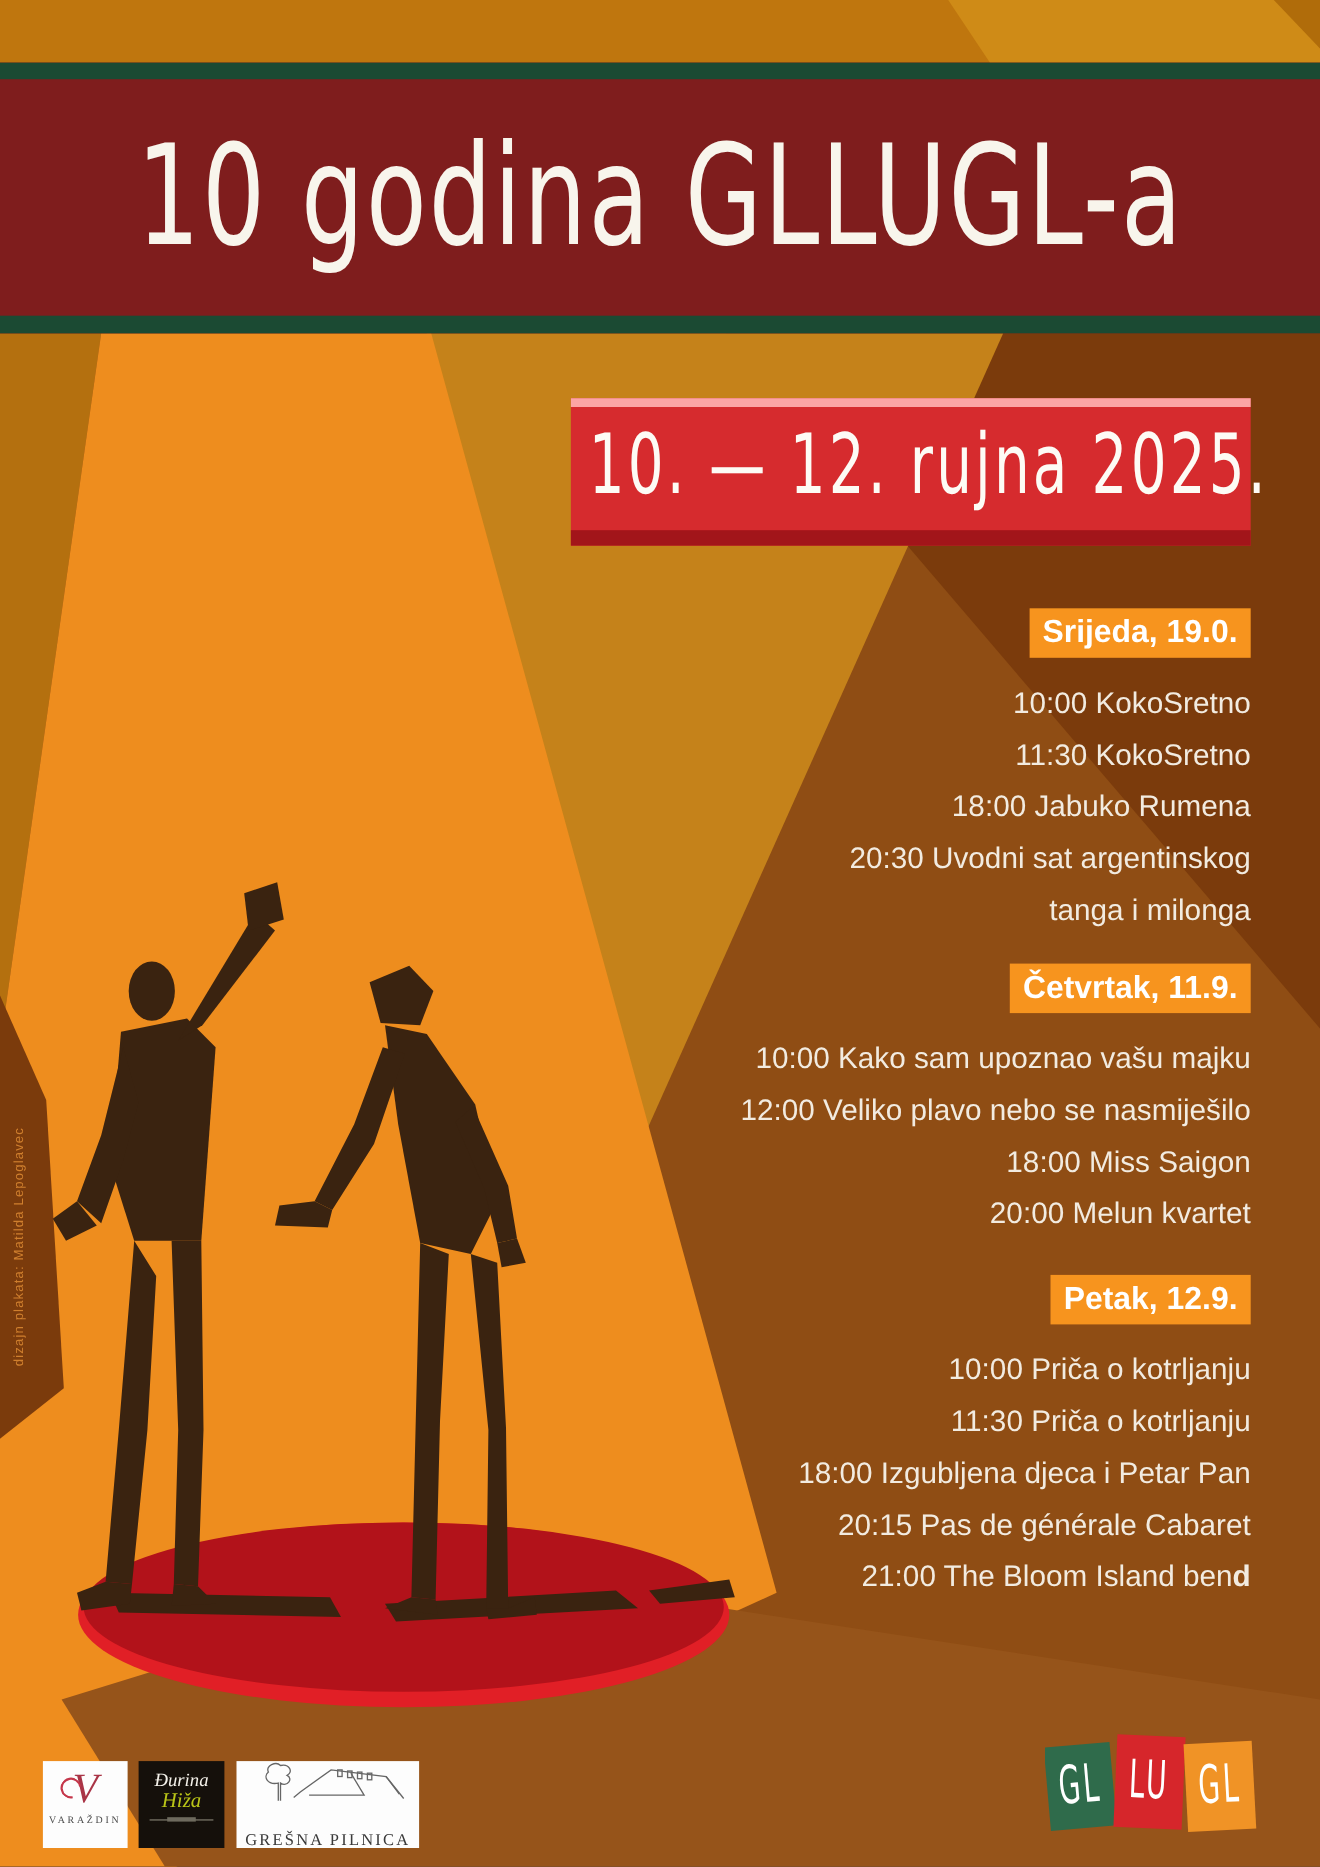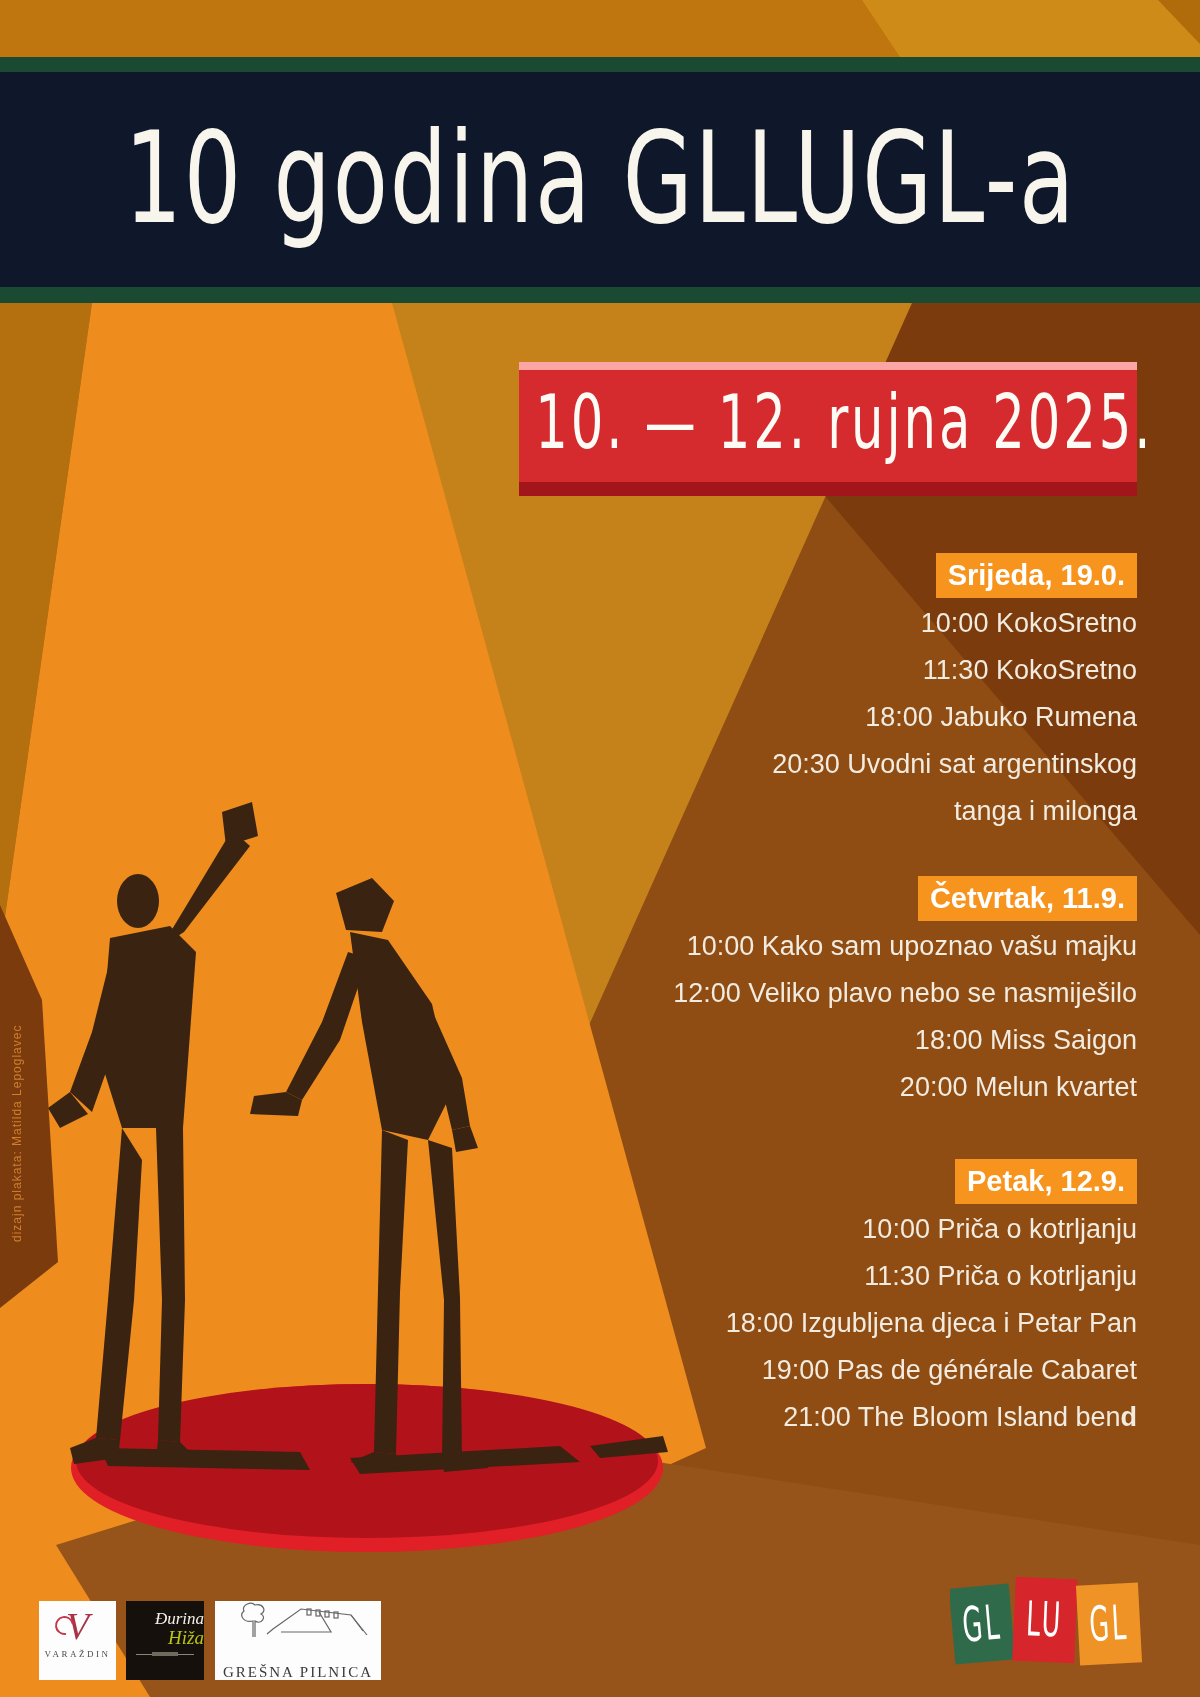--- a/index.html
+++ b/index.html
@@ -6,21 +6,21 @@
   .poster{
     position:relative;width:1200px;height:1697px;overflow:hidden;
     background:#8f4d14;font-family:"Liberation Sans",sans-serif;
     margin:0 auto;
   }
   .bg-art{position:absolute;left:0;top:0;width:1200px;height:1697px;display:block;}
 
   
   .title-band{
     position:absolute;left:0;top:57px;width:1200px;height:246px;
-    background:#0f172a;border-top:15px solid #1b4a33;border-bottom:16px solid #1b4a33;
+    background:#7f1d1d;border-top:15px solid #1b4a33;border-bottom:16px solid #1b4a33;
     box-sizing:border-box;text-align:center;
   }
   .title-band .title{
     display:inline-block;color:#f8f5ec;font-family:"DejaVu Sans",sans-serif;
     font-size:96px;line-height:212px;letter-spacing:2px;white-space:nowrap;
     transform:scaleY(1.32) scaleX(0.94);transform-origin:center center;
   }
 
   
   .date-banner{
@@ -36,21 +36,21 @@
 
   
   .schedule-section{position:absolute;right:63px;width:700px;text-align:right;}
   .sec-srijeda{top:553px;}
   .sec-cetvrtak{top:876px;}
   .sec-petak{top:1159px;}
   .day-box{
     display:inline-block;background:#f7941e;color:#ffffff;
     font-size:29px;font-weight:bold;line-height:31px;padding:7px 12px;
   }
-  .items{margin-top:2px;color:#f2ebe0;font-size:27px;line-height:47px;}
+  .items{margin-top:18px;color:#f2ebe0;font-size:27px;line-height:47px;}
   .items .item{display:block;white-space:nowrap;}
   .items b{font-weight:bold;}
 
   
   .credit{
     position:absolute;left:10px;top:1242px;transform:rotate(-90deg);
     transform-origin:left top;white-space:nowrap;
     color:#cf7f2e;font-size:12px;letter-spacing:1px;
   }
 
@@ -64,21 +64,21 @@
   }
   .v-curl{
     position:absolute;left:-11px;top:9px;width:15px;height:15px;
     border:2.5px solid #c5374b;border-radius:50%;border-right-color:transparent;
     transform:rotate(35deg);
   }
   .v-name{
     display:block;margin-top:4px;font-family:"Liberation Serif",serif;
     font-size:9px;letter-spacing:2.5px;color:#4c4c4c;
   }
-  .logo-djurina{left:126px;top:1601px;width:78px;height:79px;background:#15100b;text-align:right;color:#fff;}
+  .logo-djurina{left:126px;top:1601px;width:78px;height:79px;background:#15100b;text-align:center;color:#fff;}
   .dj-line1{display:block;margin-top:9px;font-family:"Liberation Serif",serif;font-style:italic;font-size:17px;line-height:18px;color:#f4f1ea;}
   .dj-line2{display:block;font-family:"Liberation Serif",serif;font-style:italic;font-size:19px;line-height:19px;color:#b9c417;}
   .dj-rule{margin:7px auto 0;width:58px;height:3px;border-top:1px solid #8a8578;position:relative;}
   .dj-rule i{position:absolute;left:50%;top:-3px;width:26px;height:4px;margin-left:-13px;background:#6e6a5e;}
   .logo-gresna{left:215px;top:1601px;width:166px;height:79px;background:#fdfdfd;text-align:center;}
   .gp-name{display:block;margin-top:17px;font-family:"Liberation Serif",serif;font-size:15px;letter-spacing:2px;color:#3a3a3a;}
   .gp-sub{display:block;font-family:Liberation Mono, monospace;font-style:italic;font-size:7px;letter-spacing:1px;color:#4a4a4a;}
 
   
   .logo-gllugl{left:950px;top:1576px;width:200px;height:95px;background:transparent;}
@@ -178,21 +178,21 @@
       <span class="item">20:00 Melun kvartet</span>
     </div>
   </div>
 
   <div class="schedule-section sec-petak">
     <span class="day-box">Petak, 12.9.</span>
     <div class="items">
       <span class="item">10:00 Priča o kotrljanju</span>
       <span class="item">11:30 Priča o kotrljanju</span>
       <span class="item">18:00 Izgubljena djeca i Petar Pan</span>
-      <span class="item">19:00 Pas de générale Cabaret</span>
+      <span class="item">20:15 Pas de générale Cabaret</span>
       <span class="item"><span>21:00 The Bloom Island ben</span><b>d</b></span>
     </div>
   </div>
 
   <div class="credit">dizajn plakata: Matilda Lepoglavec</div>
 
   <div class="logo logo-varazdin">
     <span class="v-mono"><i class="v-curl"></i><span>V</span></span>
     <span class="v-name">VARAŽDIN</span>
   </div>

